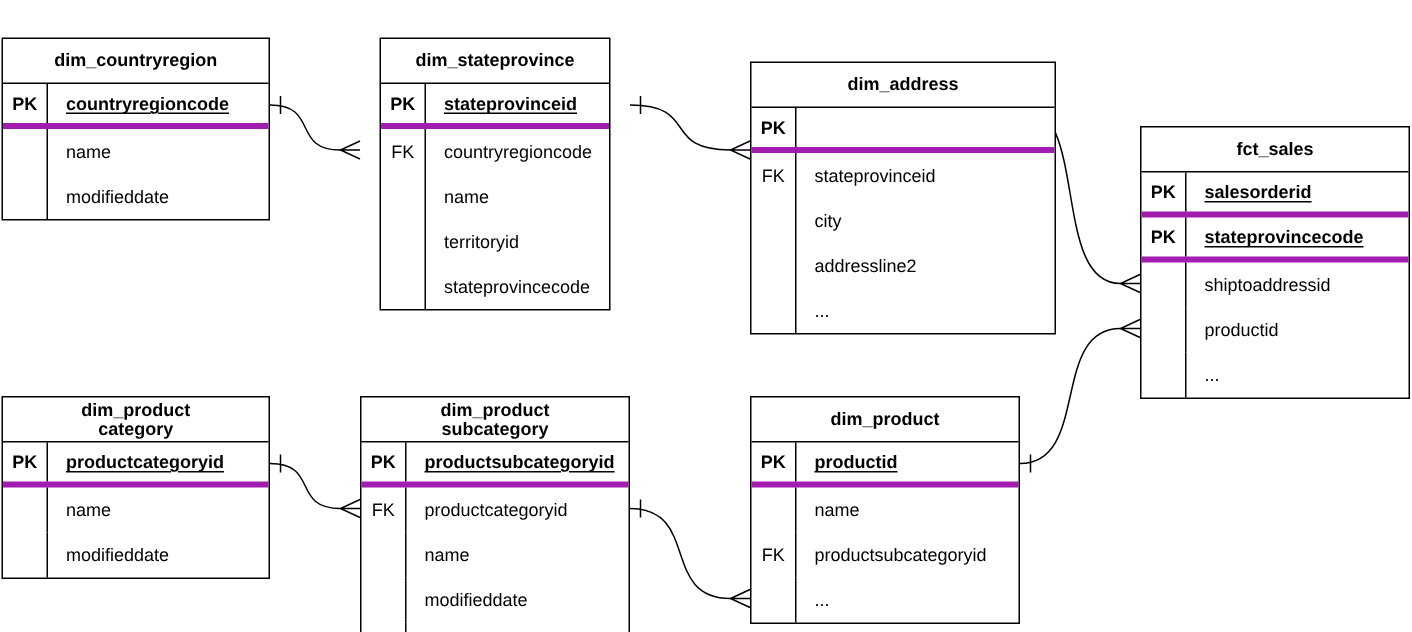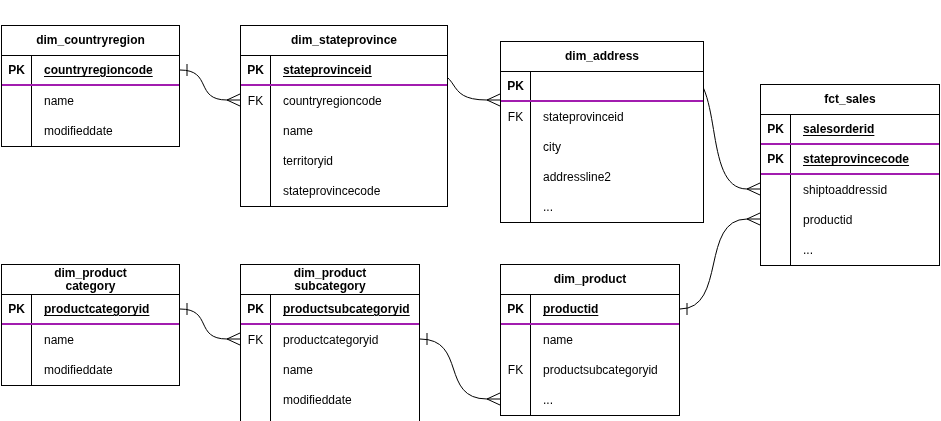--- a/index.html
+++ b/index.html
@@ -35,21 +35,21 @@
     font-weight: bold;
     font-size: 12px;
     line-height: 13px;
     white-space: pre-line;
   }
   .row {
     box-sizing: border-box;
     display: flex;
     height: 30px;
   }
-  .row.divider { border-bottom: 2px solid #a21caf; }
+  .row.divider { border-bottom: 4px solid #a21caf; }
   .key {
     box-sizing: border-box;
     flex: none;
     width: 30px;
     border-right: 1px solid #000000;
     display: flex;
     align-items: center;
     justify-content: center;
     font-size: 12px;
   }
@@ -104,21 +104,21 @@
           <div class="row">
     <div class="key"></div>
     <div class="field">name</div>
   </div>
           <div class="row">
     <div class="key"></div>
     <div class="field">modifieddate</div>
   </div>
         </div>
   </div>
-      <div class="table" style="left: 240px; top: 1px; width: 208px;">
+      <div class="table" style="left: 253px; top: 1px; width: 154px;">
     <div class="table-title">dim_stateprovince</div>
     <div class="table-rows">
           <div class="row pk divider">
     <div class="key">PK</div>
     <div class="field">stateprovinceid</div>
   </div>
           <div class="row">
     <div class="key">FK</div>
     <div class="field">countryregioncode</div>
   </div>

